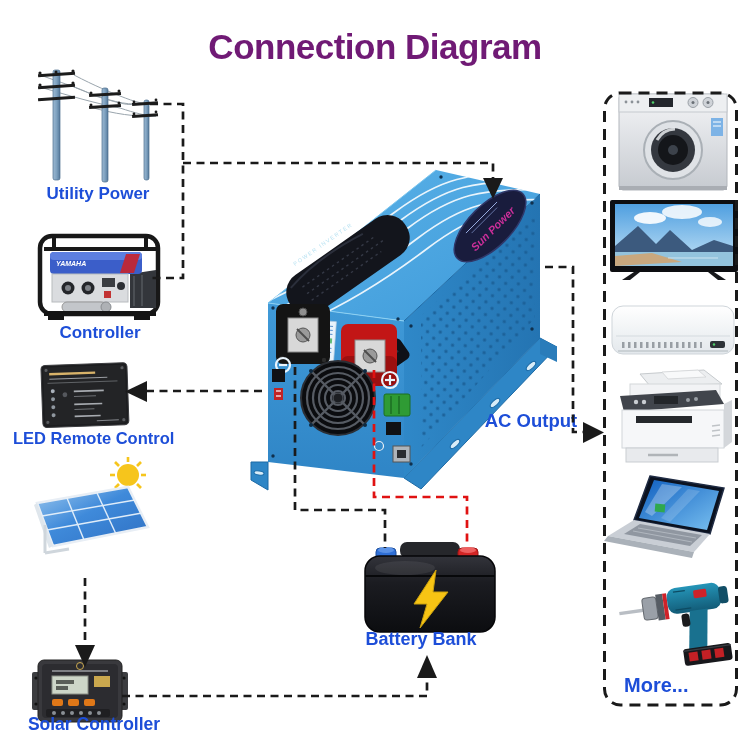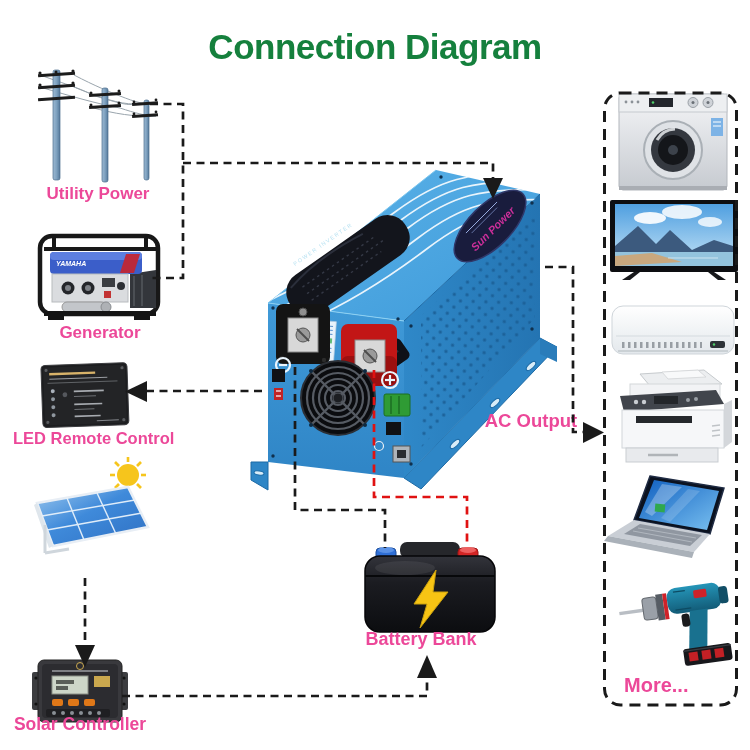--- a/index.html
+++ b/index.html
@@ -1,30 +1,30 @@
 <!DOCTYPE html>
 <html><head>
 <meta charset="utf-8">
 <style>
   html,body{margin:0;padding:0;background:#fff;}
   .canvas{position:relative;width:750px;height:750px;background:#ffffff;overflow:hidden;
           font-family:"Liberation Sans",sans-serif;}
   .title{position:absolute;left:0;top:27px;width:750px;text-align:center;
          font-size:35px;font-weight:700;letter-spacing:-.5px;color:#1d87cd;}
-  .label{position:absolute;font-weight:700;font-size:17px;color:#ec4899;text-align:center;
+  .label{position:absolute;font-weight:700;font-size:17px;color:#1d4ed8;text-align:center;
          white-space:nowrap;}
   .node,svg{position:absolute;}
   #wires{left:0;top:0;pointer-events:none;}
 </style>
 </head>
 <body>
 
 <div class="canvas">
 
-  <div class="title" style="color: #15803d;">Connection Diagram</div>
+  <div class="title" style="color: #701a75;">Connection Diagram</div>
 
   <svg style="left:20px;top:62px" width="160" height="125" viewBox="0 0 160 125">
     <defs>
         <linearGradient id="poleG" x1="0" y1="0" x2="1" y2="0">
       <stop offset="0" stop-color="#9db9d2"></stop>
           <stop offset=".5" stop-color="#7fa2c0"></stop>
           <stop offset="1" stop-color="#55799b"></stop>
         </linearGradient>
       </defs>
     <g stroke="#9aa5ad" stroke-width="1" fill="none">
@@ -84,21 +84,21 @@
       <circle cx="56" cy="62" r="3" fill="#7d8187"></circle>
     <rect x="70" y="52" width="13" height="9" fill="#3a3d42"></rect>
     <rect x="72" y="65" width="7" height="7" fill="#c23333"></rect>
     <circle cx="89" cy="60" r="4" fill="#2b2e33"></circle>
     <rect x="30" y="76" width="44" height="10" rx="5" fill="#c3c6ca" stroke="#999" stroke-width="1"></rect>
     <circle cx="74" cy="81" r="5" fill="#aeb1b5" stroke="#8a8d91"></circle>
     <rect x="12" y="85" width="112" height="5" fill="#151515"></rect>
     <rect x="16" y="90" width="16" height="4" fill="#151515"></rect>
       <rect x="102" y="90" width="16" height="4" fill="#151515"></rect>
   </svg>
-  <div class="label" style="left:25px;top:323px;width:150px">Generator</div>
+  <div class="label" style="left:25px;top:323px;width:150px">Controller</div>
 
   <svg style="left:38px;top:360px" width="96" height="74" viewBox="0 0 96 74">
     <g transform="rotate(-2 48 37)">
       <rect x="4" y="4" width="86" height="62" rx="4" fill="#1c1d1f" stroke="#3c3d40"></rect>
       <rect x="6" y="6" width="82" height="58" rx="3" fill="#232426"></rect>
       <line x1="12" y1="13" x2="58" y2="13" stroke="#d8b36a" stroke-width="2.4"></line>
       <line x1="12" y1="18" x2="70" y2="18" stroke="#9a9da2" stroke-width="1.2"></line>
       <line x1="10" y1="22" x2="80" y2="22" stroke="#6e7175" stroke-width=".8"></line>
       <circle cx="15" cy="30" r="2" fill="#aab2bb"></circle>
         <circle cx="15" cy="38" r="2" fill="#8f979f"></circle>
@@ -171,21 +171,21 @@
     <rect x="16" y="55" width="64" height="8" rx="2" fill="#1f1f22"></rect>
     <g fill="#8a8f95">
         <circle cx="24" cy="59" r="2"></circle>
         <circle cx="33" cy="59" r="2"></circle>
         <circle cx="42" cy="59" r="2"></circle>
       <circle cx="51" cy="59" r="2"></circle>
         <circle cx="60" cy="59" r="2"></circle>
         <circle cx="69" cy="59" r="2"></circle>
       </g>
   </svg>
-  <div class="label" style="left:5px;top:714px;width:150px;font-size:17.5px">Solar Controller</div>
+  <div class="label" style="left:19px;top:714px;width:150px;font-size:17.5px">Solar Controller</div>
 
   <svg style="left:243px;top:166px" width="330" height="345" viewBox="0 0 330 345">
     <defs>
       <linearGradient id="invTop" x1="0" y1="0" x2="1" y2="1">
         <stop offset="0" stop-color="#5cb3e8"></stop>
           <stop offset="1" stop-color="#3e9ada"></stop>
         </linearGradient>
       <linearGradient id="invFront" x1="0" y1="0" x2="0" y2="1">
         <stop offset="0" stop-color="#409ad8"></stop>
           <stop offset="1" stop-color="#2f85c6"></stop>

